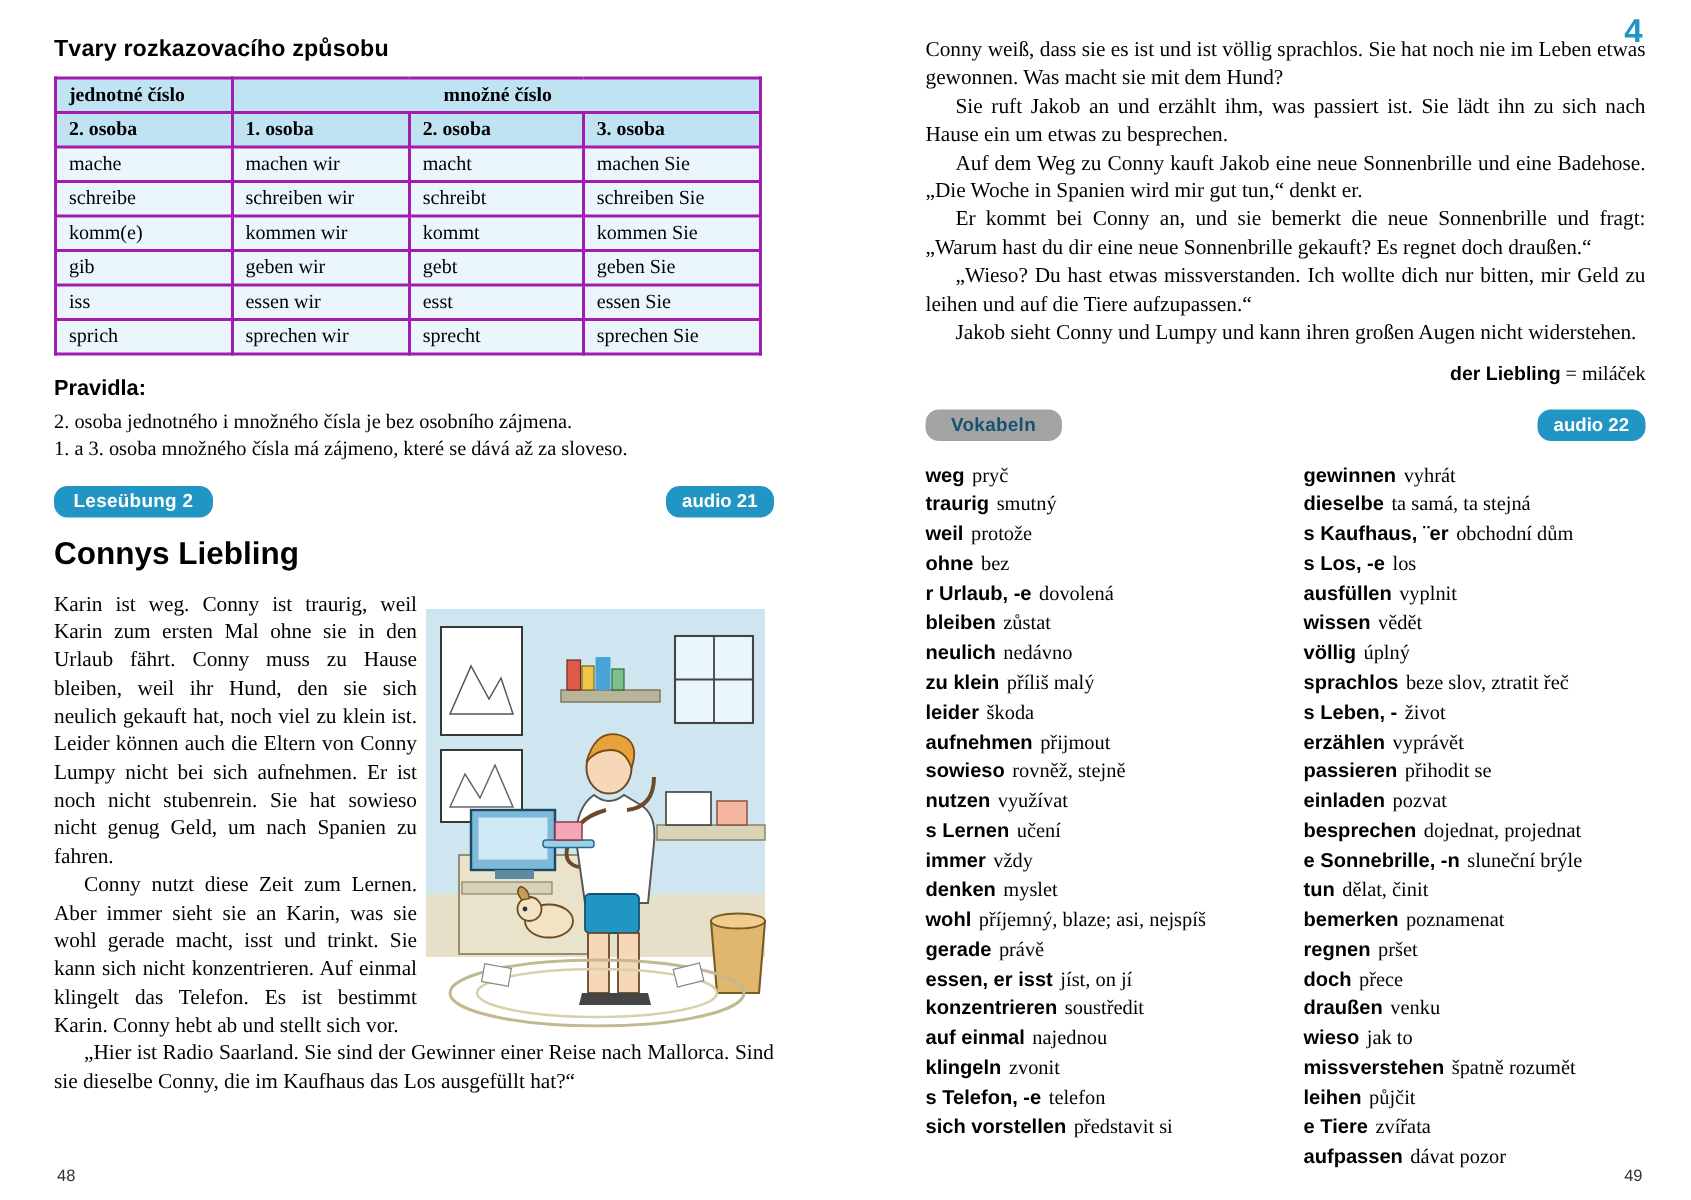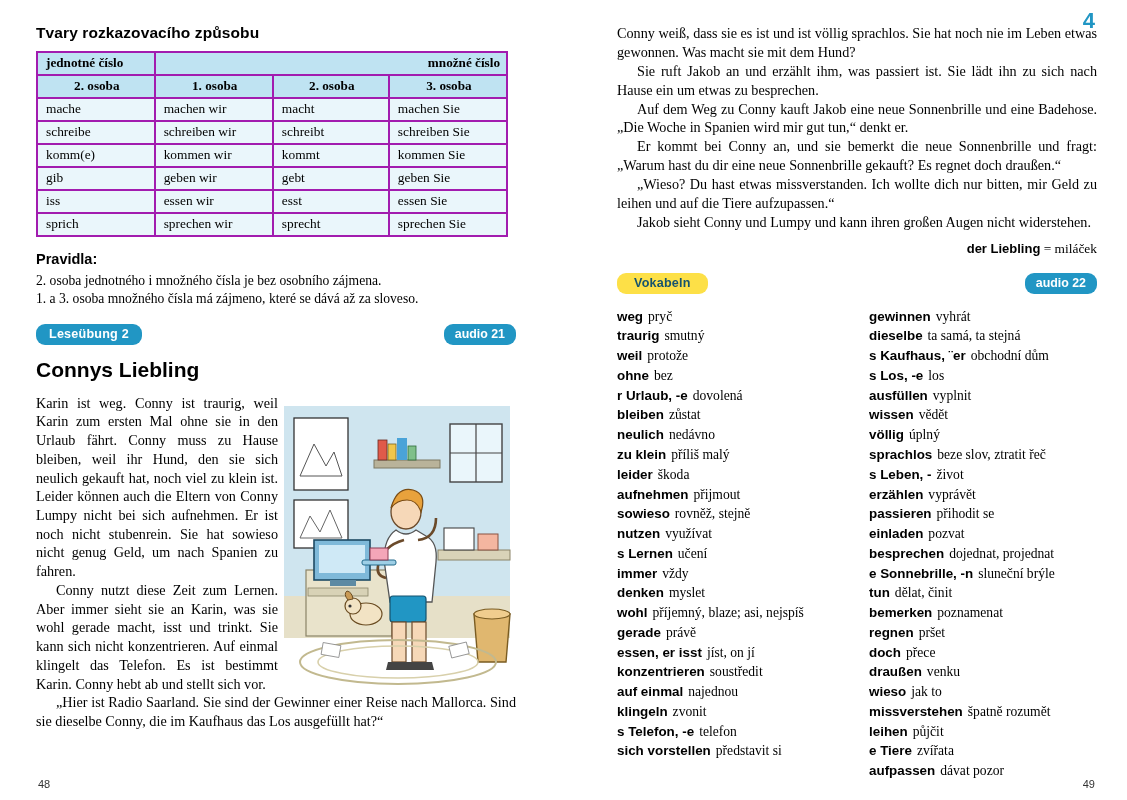--- a/index.html
+++ b/index.html
@@ -67,21 +67,20 @@
   }
   table.imperative th {
     background: #bfe3f2;
     font-weight: bold;
     font-size: 13.2px;
   }
   table.imperative td.hdr2 {
     background: #bfe3f2;
     font-weight: bold;
     font-size: 13.2px;
-    text-align: center;
   }
   table.imperative td.cell {
     background: #eaf6fb;
   }
   .col-a { width: 118px; }
   .col-b { width: 118px; }
   .col-c { width: 118px; }
   .col-d { width: 118px; }
 
   h3.rules-title {
@@ -107,21 +106,21 @@
     background: #2196c4;
     color: #ffffff;
     font-family: "Liberation Sans", sans-serif;
     font-size: 12.6px;
     font-weight: bold;
     padding: 3px 13px 4px 13px;
     border-radius: 9px;
     letter-spacing: 0.2px;
   }
   .banner-label.vokabeln {
-    background: #fde047;
+    background: #a3a3a3;
     color: #16536e;
     padding-left: 17px;
     padding-right: 17px;
   }
   .audio-tag {
     position: absolute;
     right: 0;
     top: 0;
     background: #2196c4;
     color: #ffffff;
@@ -214,21 +213,21 @@
   <div class="chapter-number">4</div>
 
   <div class="col-left">
 
     <h2 class="section-title">Tvary rozkazovacího způsobu</h2>
 
     <table class="imperative">
       <tbody>
           <tr>
         <th class="col-a">jednotné číslo</th>
-        <th class="col-b" colspan="3" style="text-align:right;">množné číslo</th>
+        <th class="col-b" colspan="3" style="text-align:center;">množné číslo</th>
       </tr>
       <tr>
         <td class="hdr2 col-a">2.  osoba</td>
         <td class="hdr2 col-b">1.  osoba</td>
         <td class="hdr2 col-c">2.  osoba</td>
         <td class="hdr2 col-d">3.  osoba</td>
       </tr>
       <tr>
         <td class="cell">mache</td>
         <td class="cell">machen wir</td>

